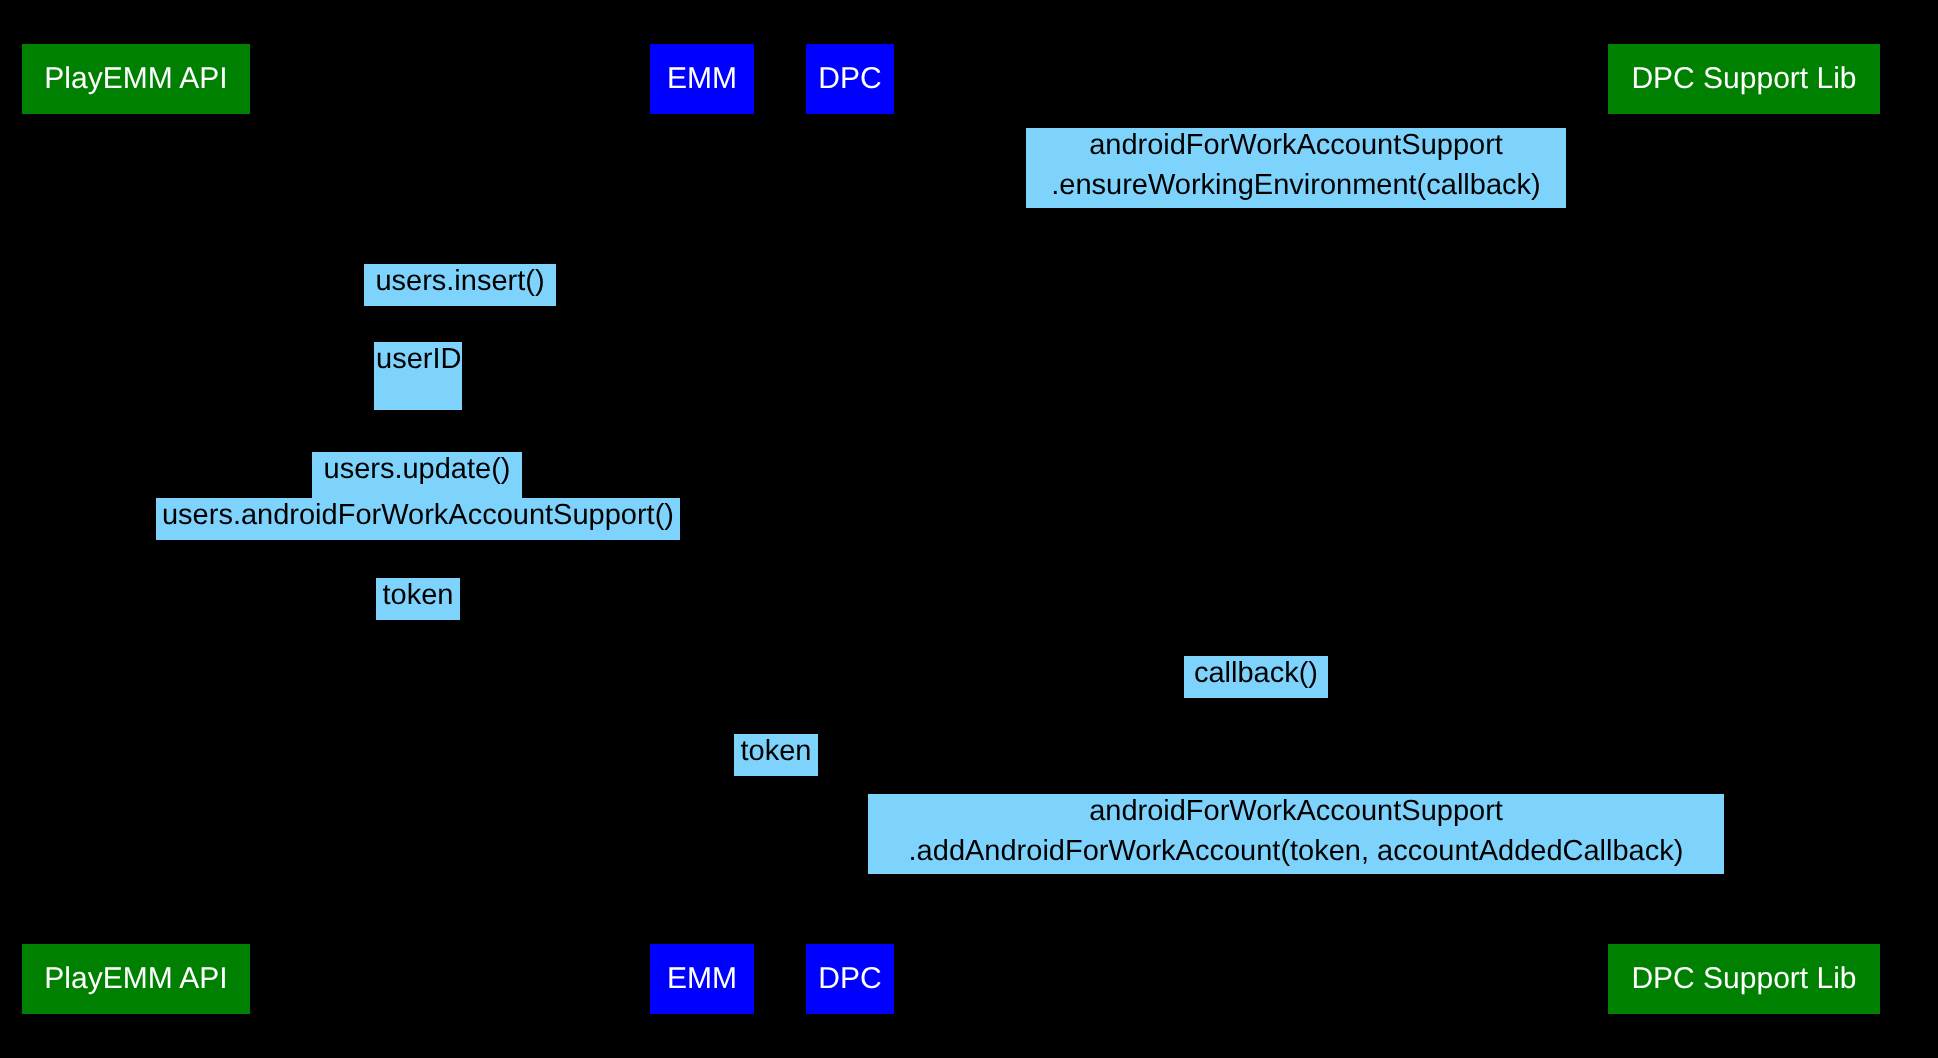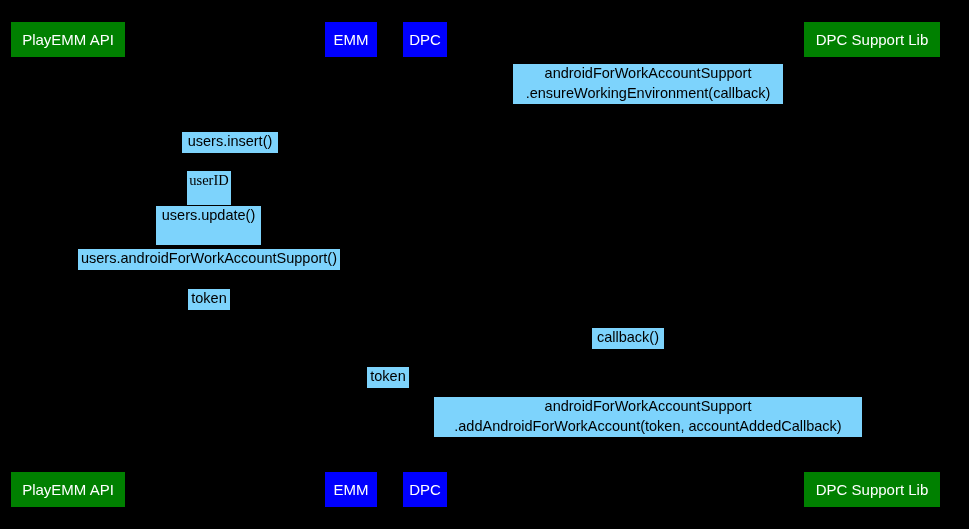--- a/index.html
+++ b/index.html
@@ -96,23 +96,23 @@
 
   <div class="participant" style="left:804px; top:22px; width:136px; height:35px; background:#008000;">
     <span>DPC Support Lib</span>
   </div>
 
   <div class="msg multiline" style="left:513px; top:64px; width:270px; height:40px;">androidForWorkAccountSupport
 .ensureWorkingEnvironment(callback)</div>
 
   <div class="msg" style="left:161px; top:132px; width:96px; height:21px;margin-left:21px;">users.insert()</div>
 
-  <div class="msg" style="left:187px; top:171px; width:44px; height:34px;font-family:Liberation Serif, serif;">userID</div>
+  <div class="msg" style="left:187px; top:171px; width:44px; height:34px;">userID</div>
 
-  <div class="msg" style="left:156px; top:206px; width:105px; height:39px;">users.update()</div>
+  <div class="msg" style="left:156px; top:226px; width:105px; height:39px;">users.update()</div>
 
   <div class="msg" style="left:78px; top:249px; width:262px; height:21px;">users.androidForWorkAccountSupport()</div>
 
   <div class="msg" style="left:188px; top:289px; width:42px; height:21px;">token</div>
 
   <div class="msg" style="left:592px; top:328px; width:72px; height:21px;">callback()</div>
 
   <div class="msg" style="left:367px; top:367px; width:42px; height:21px;">token</div>
 
   <div class="msg multiline" style="left:434px; top:397px; width:428px; height:40px;">androidForWorkAccountSupport

